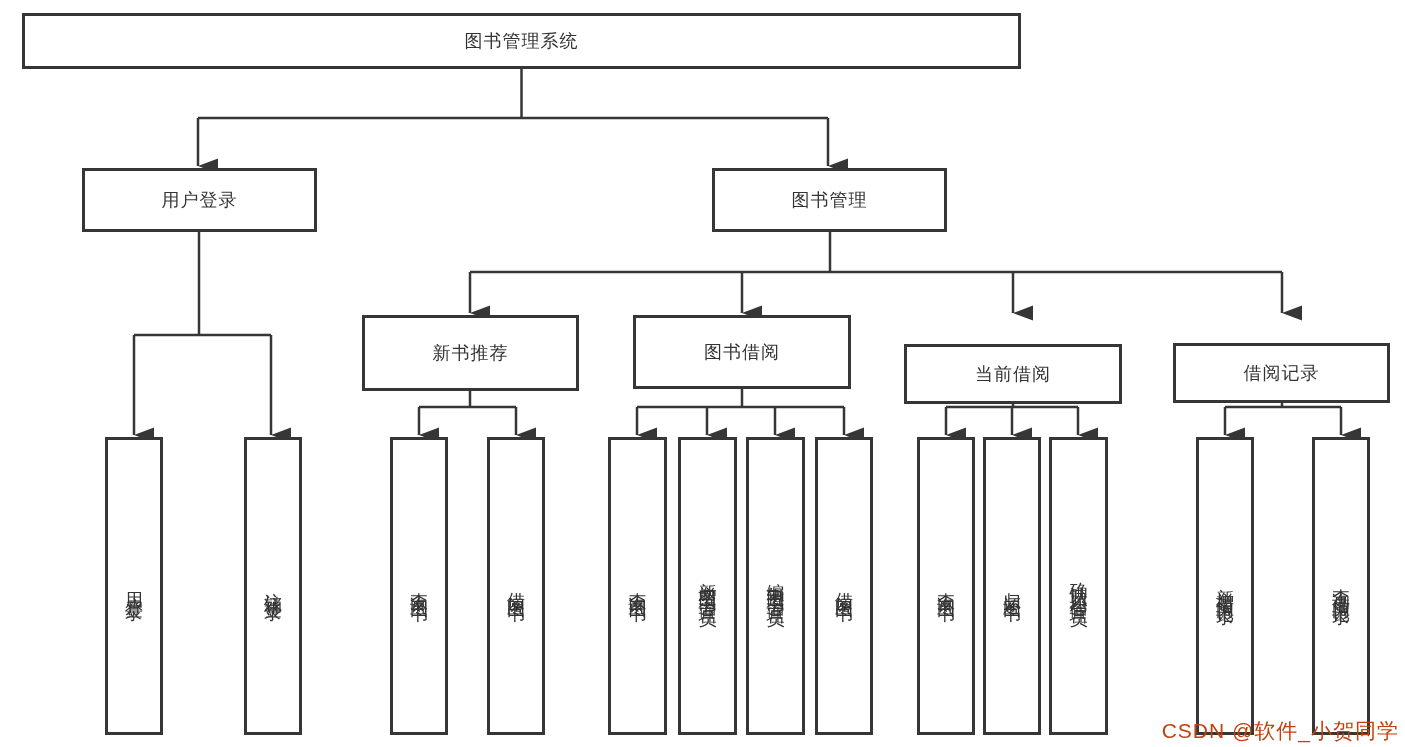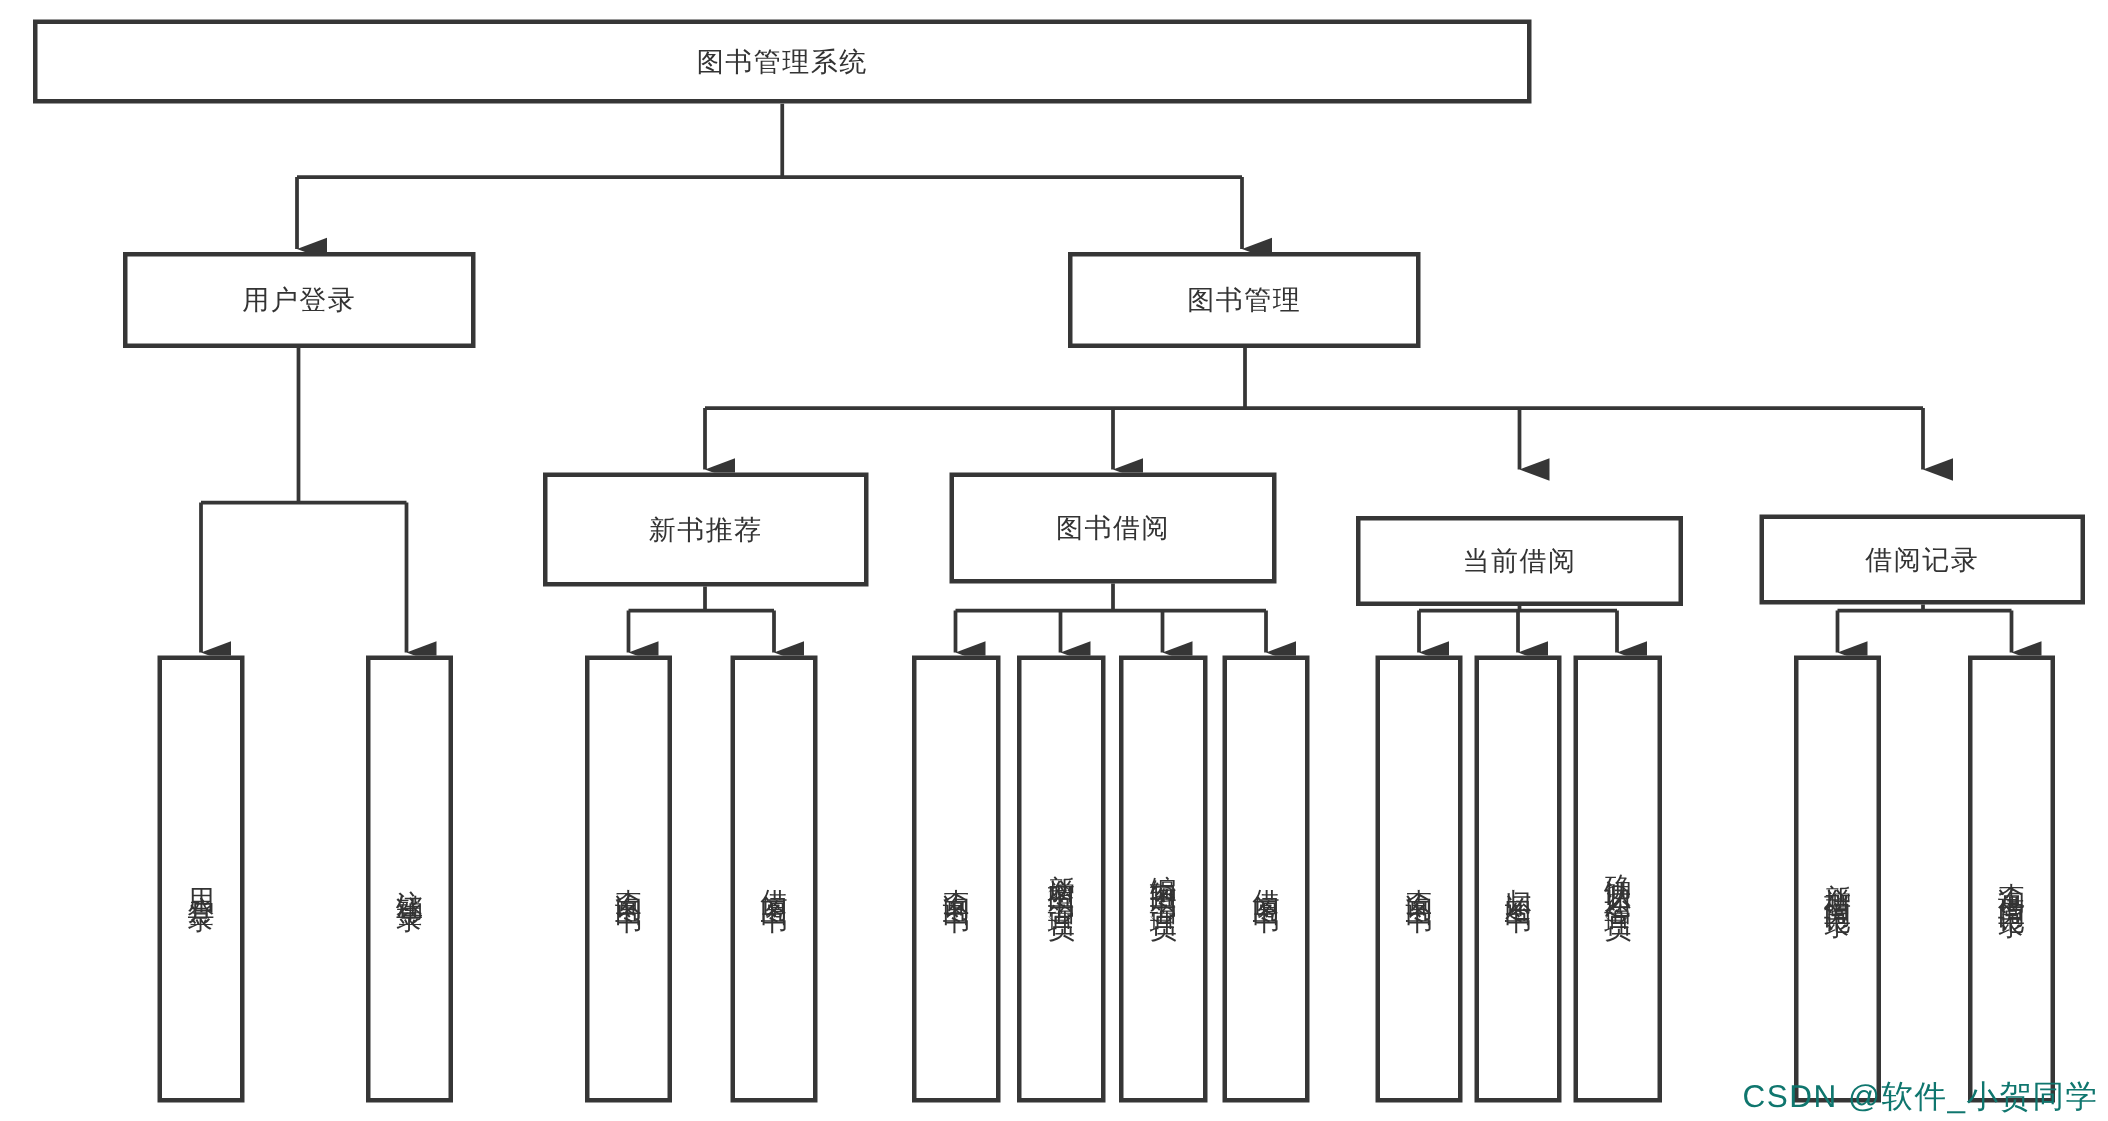--- a/index.html
+++ b/index.html
@@ -34,21 +34,21 @@
     text-orientation:mixed;
     font-size:18px;
     letter-spacing:4px;
     line-height:1;
     color:#333333;
   }
   #watermark{
     position:absolute;
     right:6px;bottom:2px;
     font-size:21px;
-    color:#0f766e;
+    color:#c2410c;
     letter-spacing:1px;
     white-space:nowrap;
   }
 </style>
 </head>
 <body>
 
 <div id="canvas">
 
   <svg id="wires" width="1405" height="747" viewBox="0 0 1405 747">

